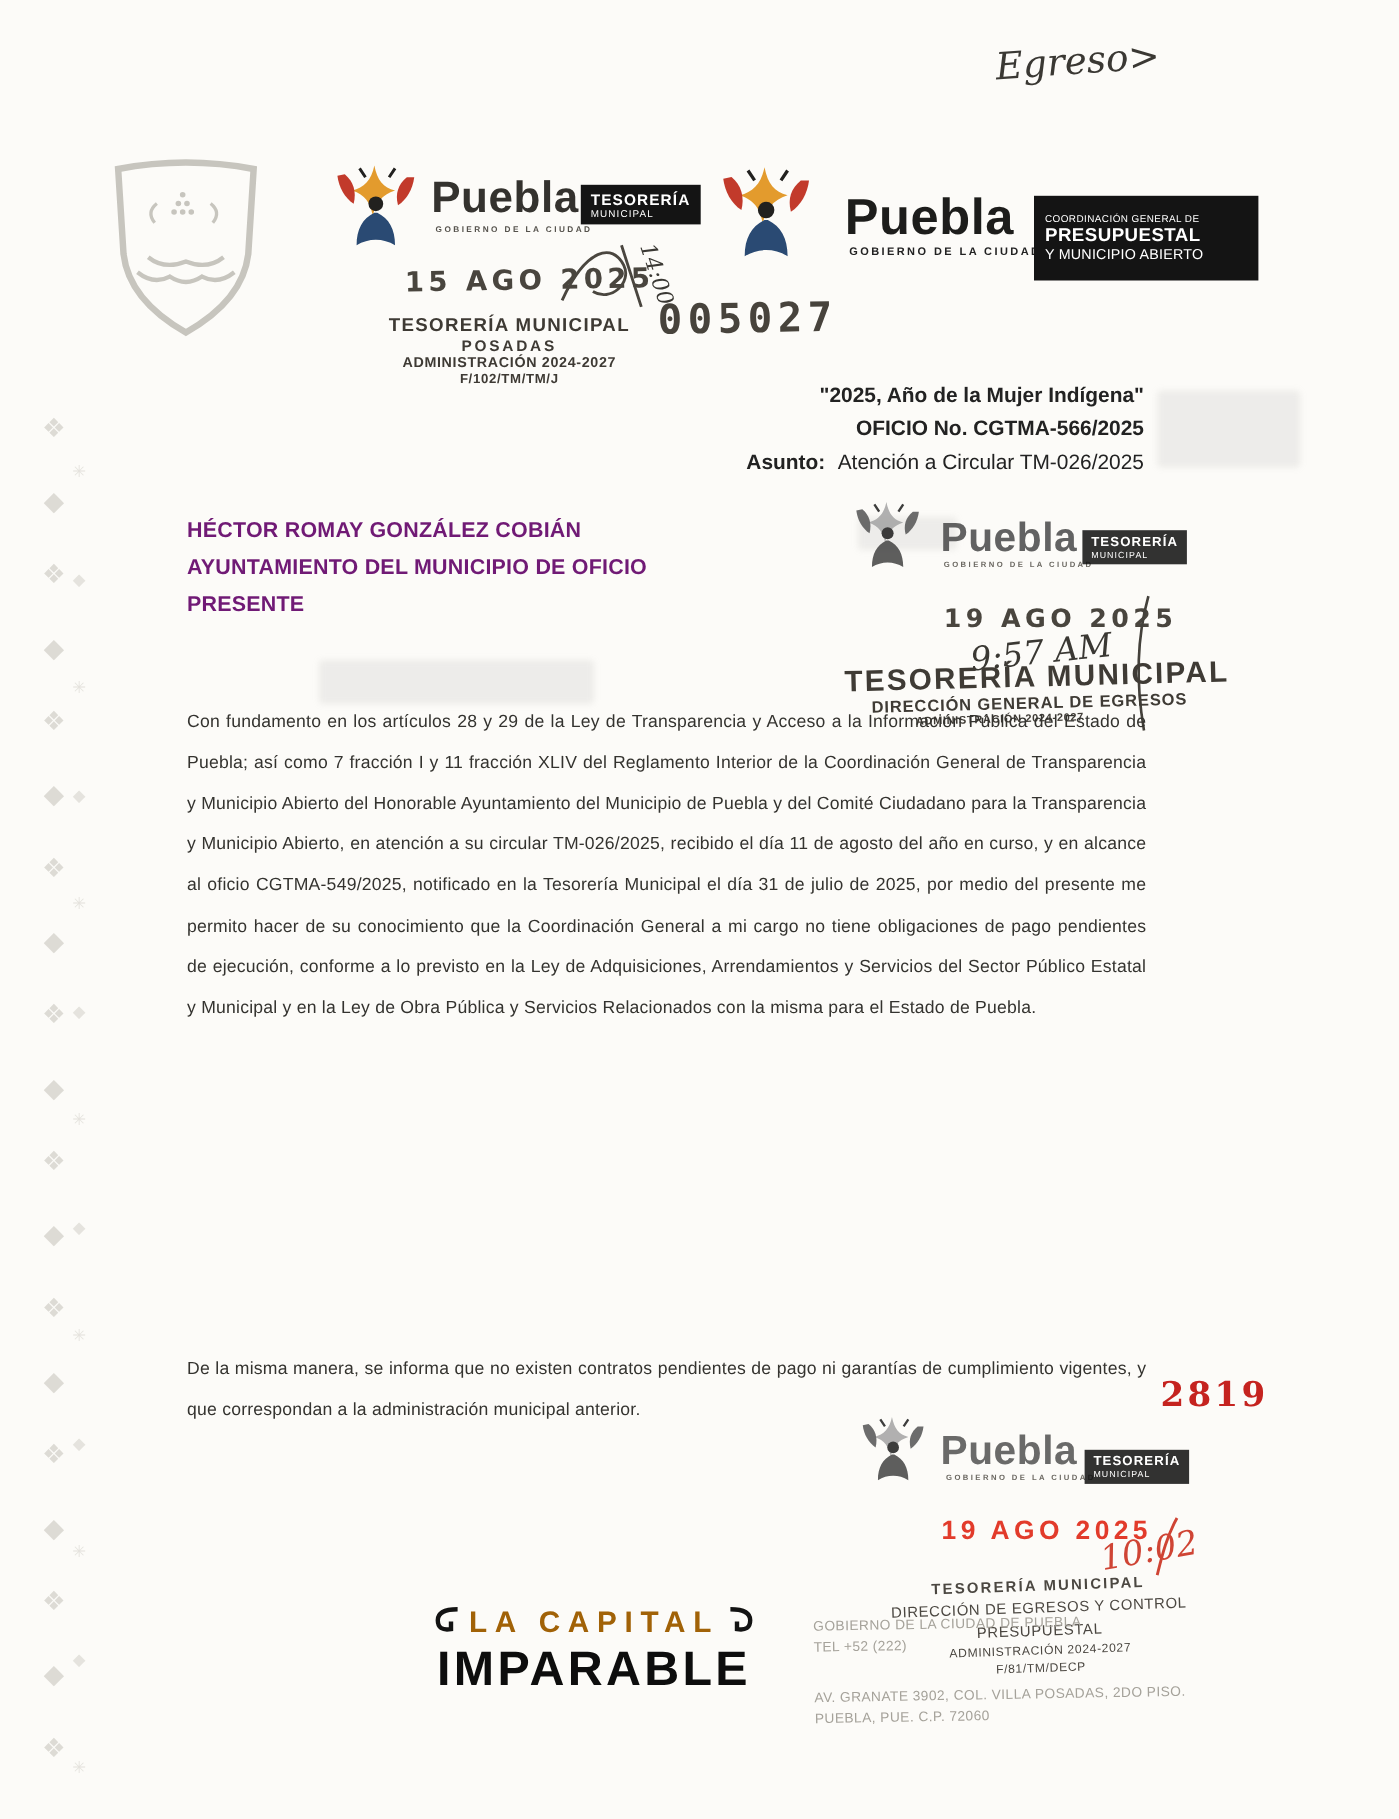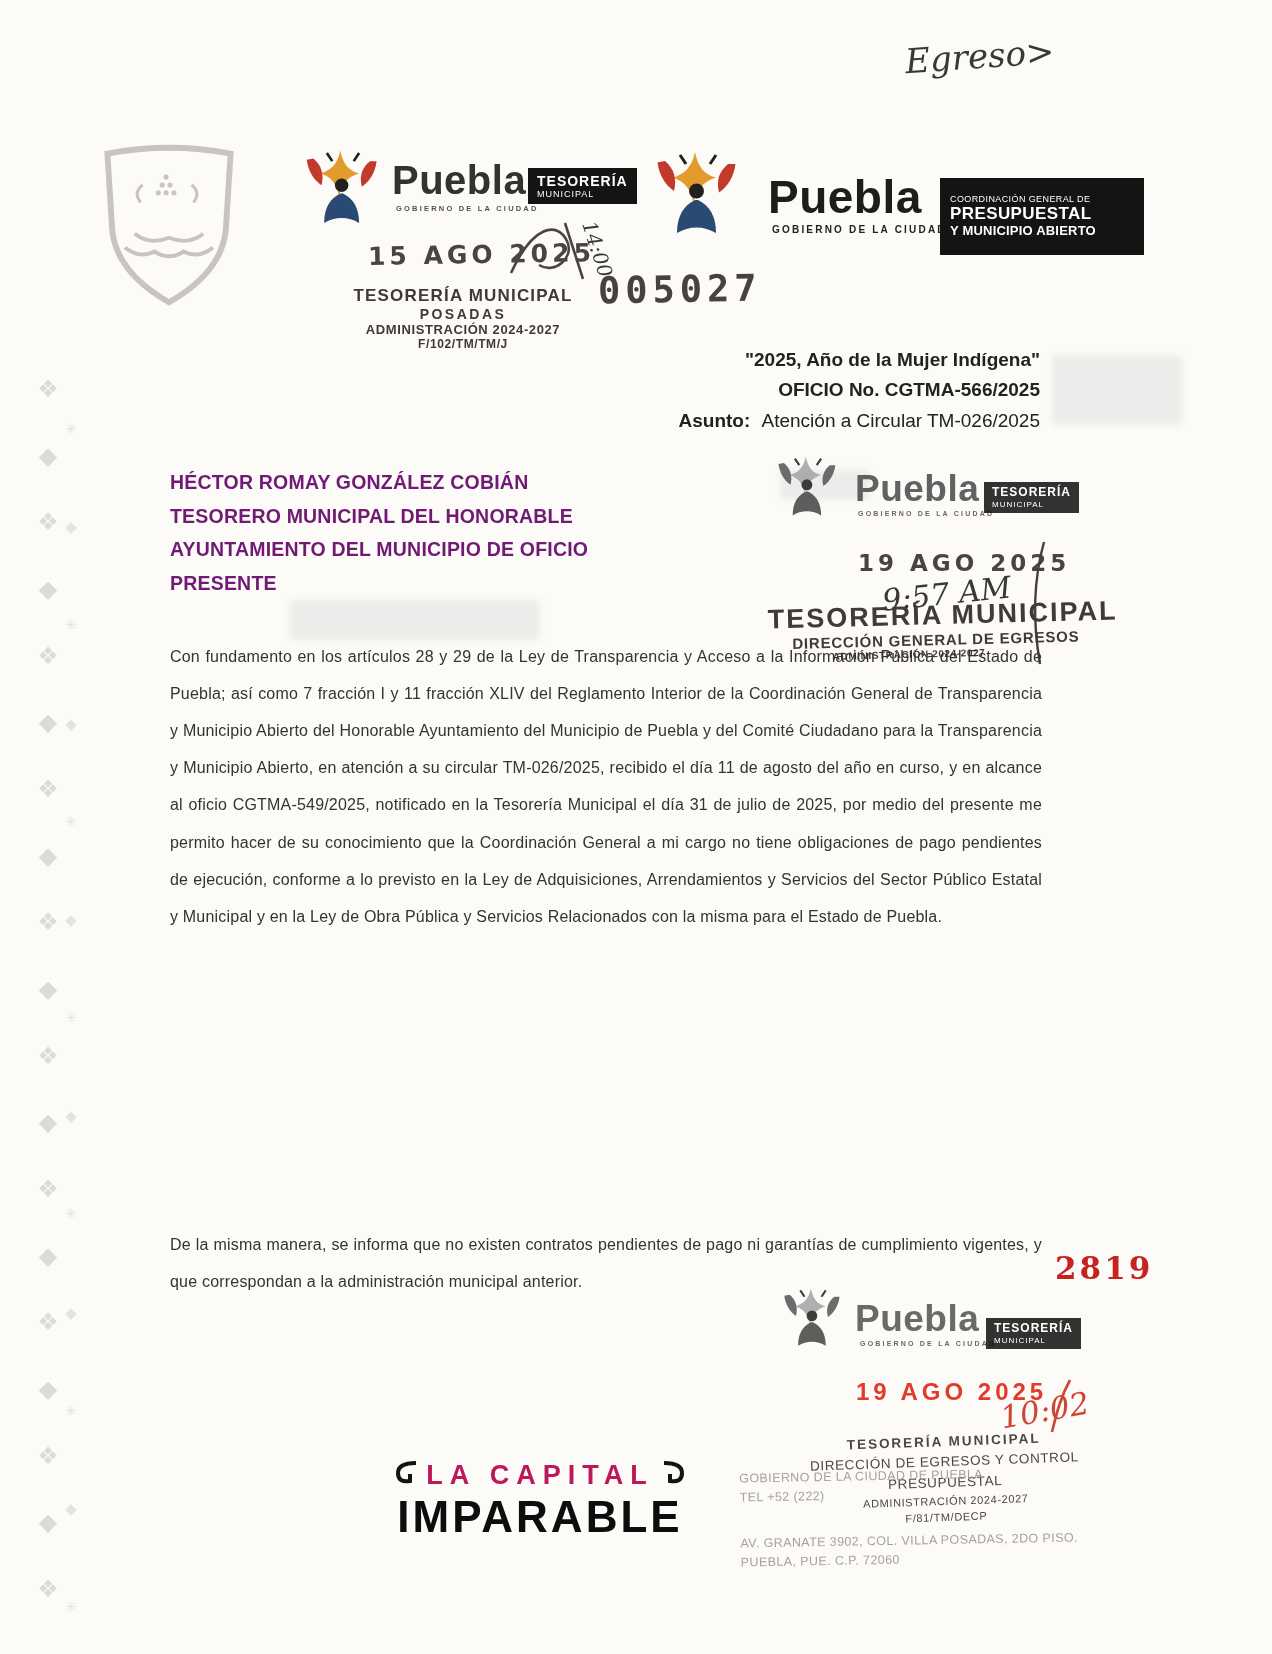--- a/index.html
+++ b/index.html
@@ -31,21 +31,21 @@
   .grayscale{filter:grayscale(1) contrast(1.05);opacity:.85;}
   .bleed{background:rgba(150,150,148,.14);filter:blur(3px);border-radius:4px;}
   
   .hdr{text-align:right;font-size:19px;line-height:1.6;color:#222;}
   .hdr .b{font-weight:bold;}
   .addr{font-weight:bold;font-size:19.5px;line-height:1.72;color:#701a75;letter-spacing:.2px;}
   .bodytext{font-size:16px;line-height:2.32;text-align:justify;color:#34332f;letter-spacing:.2px;}
   .rednum{font-family:"DejaVu Serif", serif;font-weight:bold;color:#c5231f;letter-spacing:3px;}
   .footlight{color:#a5a29a;font-size:12.5px;line-height:1.55;letter-spacing:.4px;}
   .footstamp{color:#4b4741;font-size:13.5px;line-height:1.5;letter-spacing:.6px;text-align:center;}
-  .capital{letter-spacing:7px;font-weight:bold;font-size:27px;color:#be185d;}
+  .capital{letter-spacing:7px;font-weight:bold;font-size:27px;color:#a16207;}
   .imparable{letter-spacing:3px;font-weight:800;font-size:44px;color:#0d0d0d;}
   svg.picon{display:block;}
 </style>
 </head>
 <body>
 
 <svg width="0" height="0" style="position:absolute" aria-hidden="true">
   <symbol id="puebla-icon" viewBox="0 0 64 64">
     <path d="M30 4 C28 14 23 19 15 21 C24 24 27 29 29 38 C31 29 35 24 44 21 C36 19 32 14 30 4Z" fill="#e39b2d"></path>
     <path d="M10 10 C16 15 18 22 16 30 C10 26 6 19 5 11Z" fill="#c23a2b"></path>
@@ -118,35 +118,34 @@
   <div class="abs" style="left:648px;top:146px;">
     <svg class="picon" width="100" height="96">
         <use href="#puebla-icon"></use>
       </svg>
   </div>
   <div class="abs wordmark" style="left:768px;top:170px;font-size:46px;">Puebla</div>
   <div class="abs gobsub" style="left:772px;top:224px;">GOBIERNO DE LA CIUDAD</div>
   <div class="abs blackbox" style="left:940px;top:178px;padding:16px 10px;width:184px;">
     <div style="font-size:9px;letter-spacing:.4px;">COORDINACIÓN GENERAL DE</div>
     <div style="font-size:17px;font-weight:bold;letter-spacing:.4px;">PRESUPUESTAL</div>
-    <div style="font-size:13px;font-weight:bold;letter-spacing:.2px;">Y MUNICIPIO ABIERTO</div>
+    <div style="font-size:13px;font-weight:normal;letter-spacing:.2px;">Y MUNICIPIO ABIERTO</div>
   </div>
 
   <div class="abs hdr" style="right:232px;top:345px;">
     <div class="b">"2025, Año de la Mujer Indígena"</div>
     <div class="b">OFICIO No. CGTMA-566/2025</div>
     <div>
       <span class="b">Asunto:</span>
       <span style="margin-left:6px;margin-top:47px;">Atención a Circular TM-026/2025</span>
     </div>
   </div>
 
   <div class="abs addr" style="left:170px;top:466px;">
     <div>HÉCTOR ROMAY GONZÁLEZ COBIÁN</div>
-    <div>TESORERO MUNICIPAL DEL HONORABLE</div>
     <div>AYUNTAMIENTO DEL MUNICIPIO DE OFICIO</div>
     <div>PRESENTE</div>
   </div>
 
   <div class="abs grayscale" style="left:772px;top:452px;">
     <svg class="picon" width="72" height="70">
         <use href="#puebla-icon"></use>
       </svg>
   </div>
   <div class="abs wordmark grayscale" style="left:855px;top:468px;font-size:37px;color:#4d4a44;">Puebla</div>

